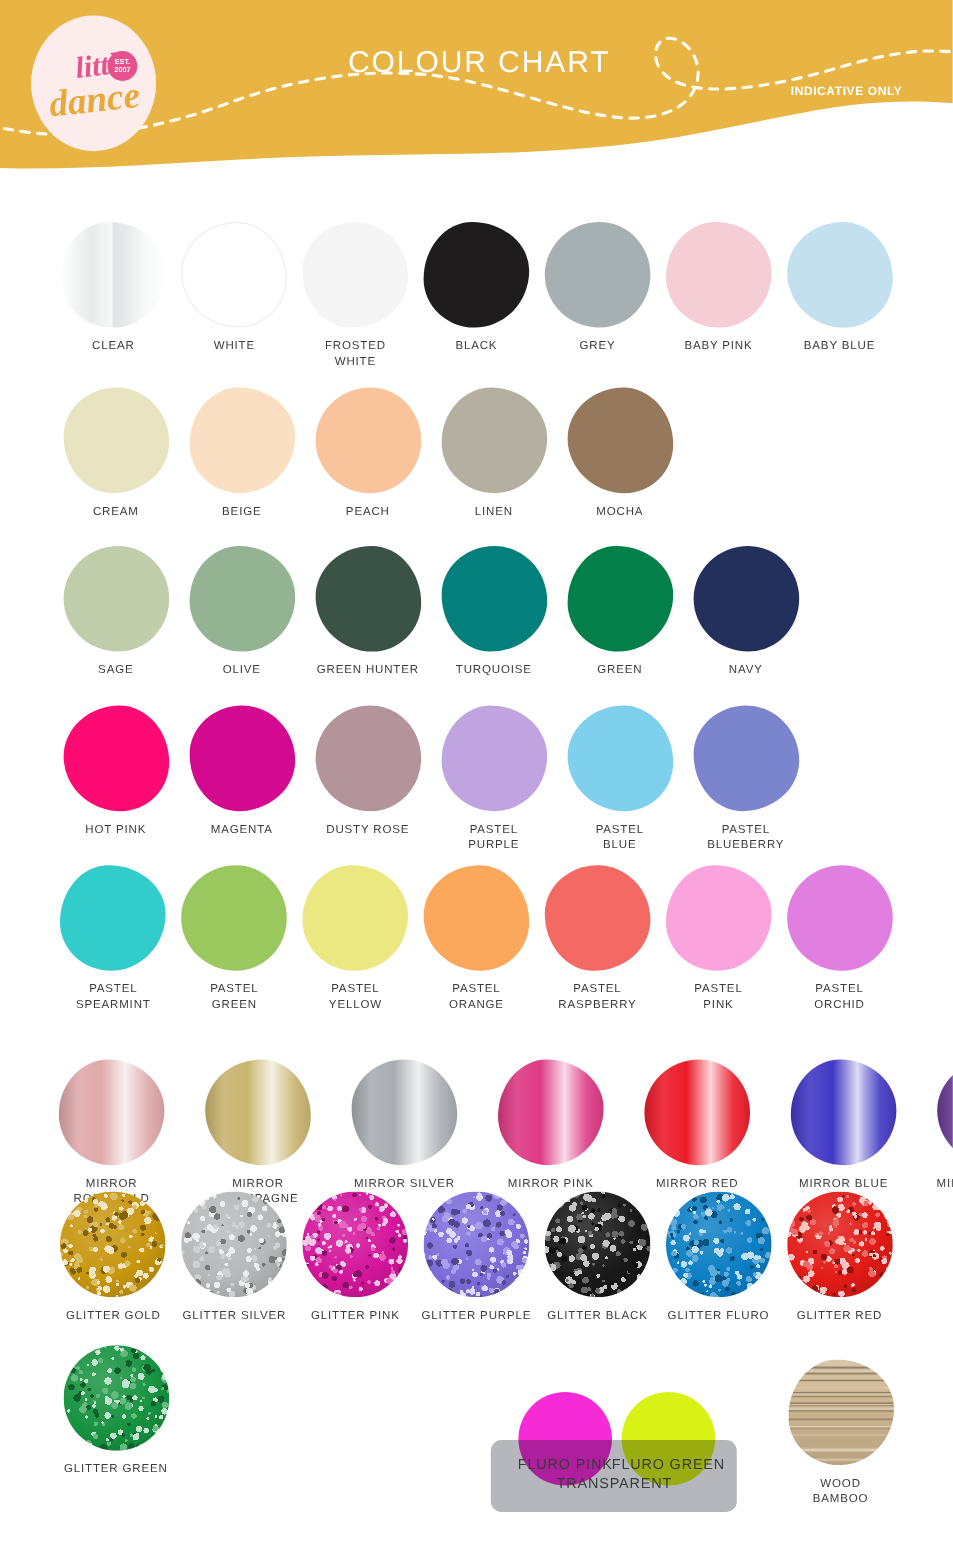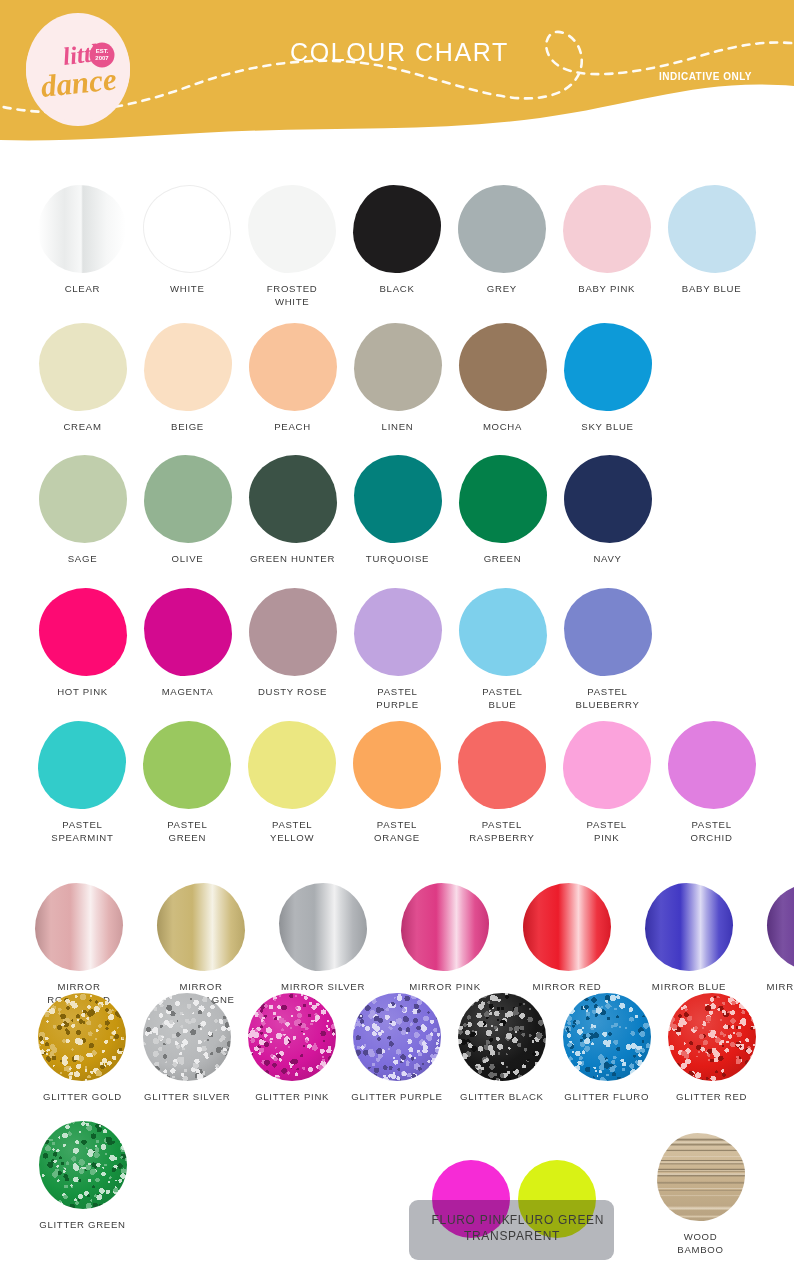--- a/index.html
+++ b/index.html
@@ -67,21 +67,21 @@
 
   
   .grid-area {
     position: relative;
     width: 794px;
   }
   .row {
     display: flex;
     width: 794px;
     box-sizing: border-box;
-    padding: 0 30px;
+    padding: 0 44px;
   }
   .cell {
     width: 105px;
     position: relative;
     display: flex;
     flex-direction: column;
     align-items: center;
   }
   .swatch-wrap {
     width: 98px;
@@ -275,28 +275,20 @@
         <div class="label">LINEN</div>
       </div>
       <div class="cell">
         <div class="swatch-wrap">
           <div class="swatch">
             <div class="blob sh2" style="background: rgb(150, 120, 92);"></div>
           </div>
         </div>
         <div class="label">MOCHA</div>
       </div>
-      <div class="cell">
-        <div class="swatch-wrap">
-          <div class="swatch">
-            <div class="blob sh4" style="background: rgb(13, 154, 216);"></div>
-          </div>
-        </div>
-        <div class="label">SKY BLUE</div>
-      </div>
     </div>
     <div class="row" style="position: absolute; left: 0px; top: 304px;">
       <div class="cell">
         <div class="swatch-wrap">
           <div class="swatch">
             <div class="blob sh5" style="background: rgb(192, 206, 172);"></div>
           </div>
         </div>
         <div class="label">SAGE</div>
       </div>

